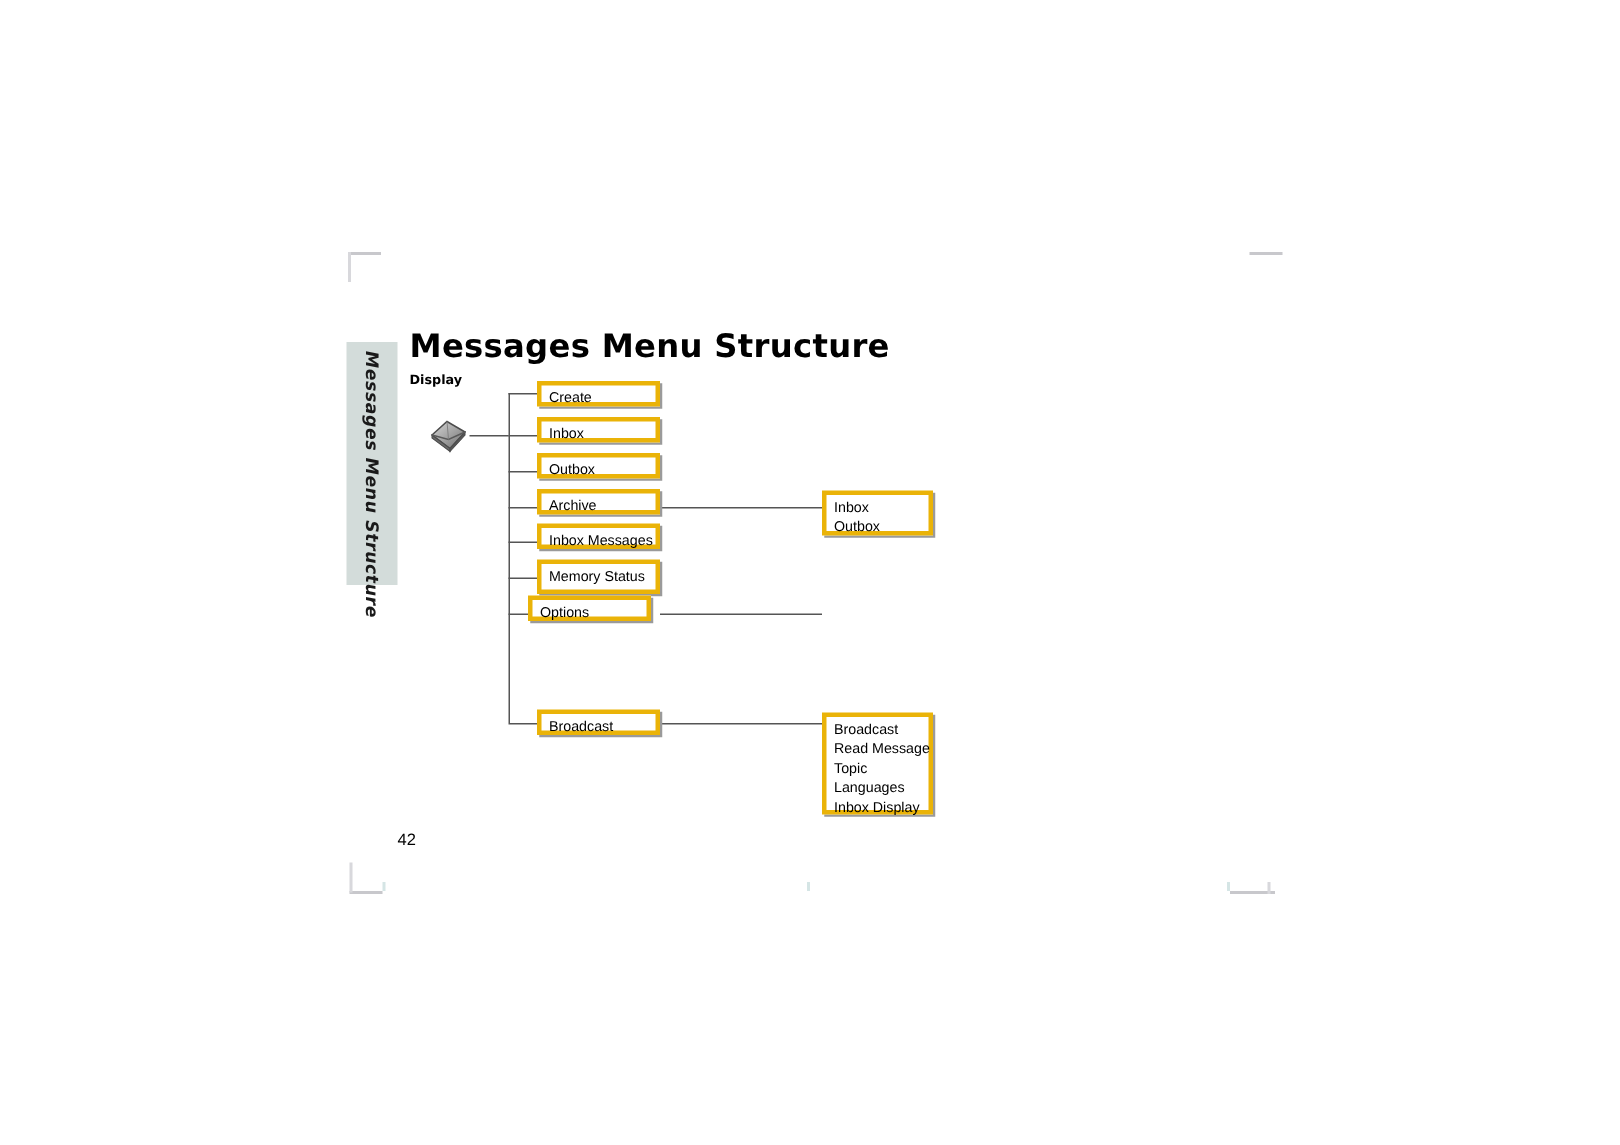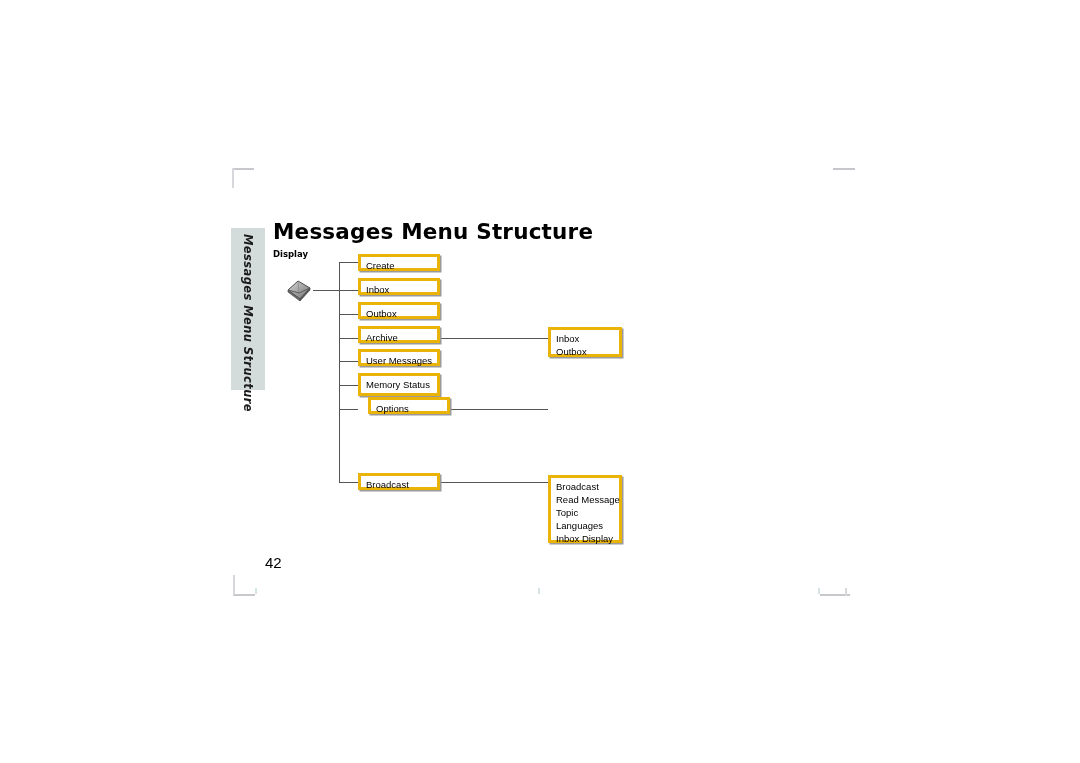--- a/index.html
+++ b/index.html
@@ -109,21 +109,21 @@
     width: 1px;
     background: #555;
   }
 
   
   #page-number {
     position: absolute;
     left: 265px;
     top: 554px;
     font-family: "Liberation Sans", sans-serif;
-    font-size: 15px;
+    font-size: 11px;
     color: #000;
   }
 </style>
 </head>
 <body>
 
 <div id="page">
 
   <div>
     <div class="cm-line-h" style="left:232px; top:168px; width:22px;"></div>
@@ -203,28 +203,28 @@
 
   <div class="node" style="left:358px; top:302px; width:82px; height:17px;">
     <div class="node-text">Outbox</div>
   </div>
 
   <div class="node" style="left:358px; top:326px; width:82px; height:17px;">
     <div class="node-text">Archive</div>
   </div>
 
   <div class="node" style="left:358px; top:349px; width:82px; height:17px;">
-    <div class="node-text">User Messages</div>
+    <div class="node-text">Inbox Messages</div>
   </div>
 
   <div class="node" style="left:358px; top:373px; width:82px; height:23px;">
     <div class="node-text">Memory Status</div>
   </div>
 
-  <div class="node" style="left:368px; top:397px; width:82px; height:17px;">
+  <div class="node" style="left:352px; top:397px; width:82px; height:17px;">
     <div class="node-text">Options</div>
   </div>
 
   <div class="node" style="left:358px; top:473px; width:82px; height:17px;">
     <div class="node-text">Broadcast</div>
   </div>
 
   <div class="node multi" style="left:548px; top:327px; width:74px; height:30px;">
     <div class="node-text">
       <div>Inbox</div>

